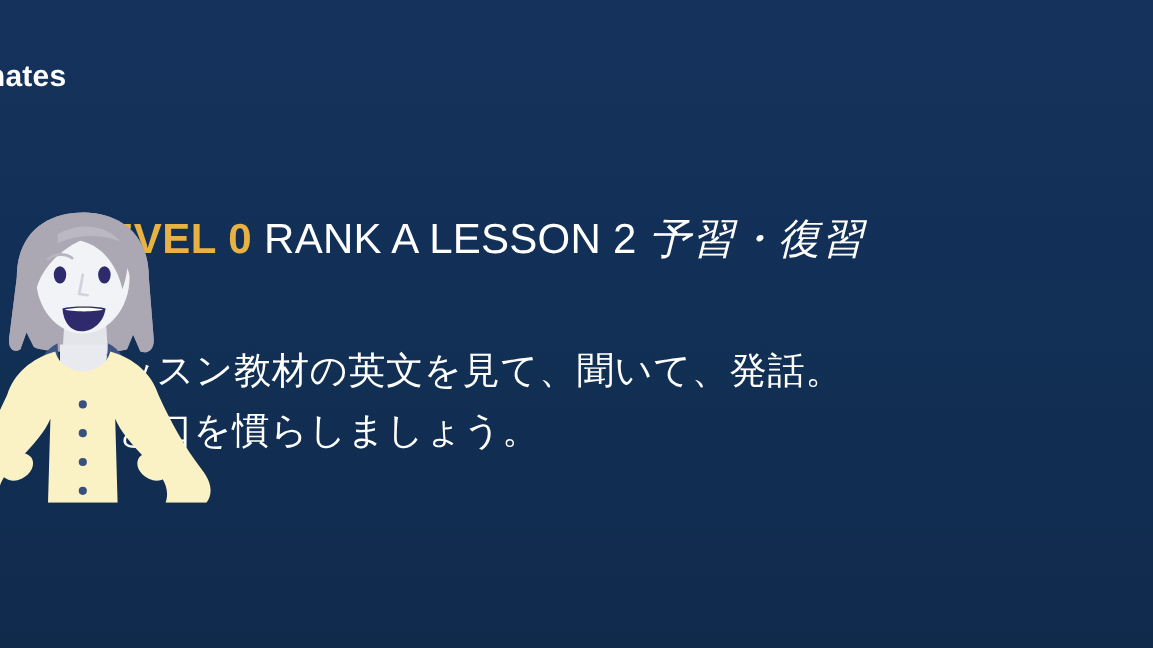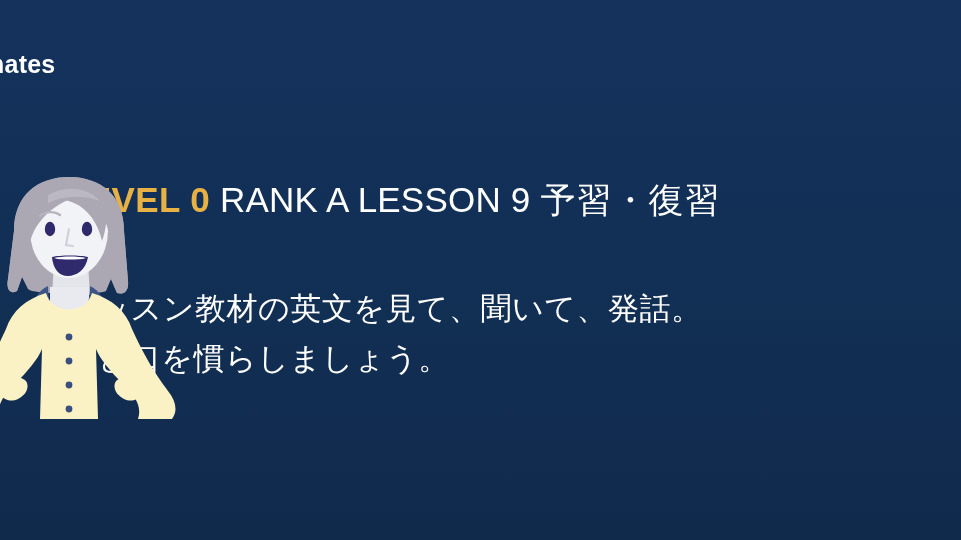--- a/index.html
+++ b/index.html
@@ -51,21 +51,21 @@
     font-weight: 400;
     white-space: nowrap;
     letter-spacing: 0.2px;
   }
   .headline .level {
     color: #e7b143;
     font-weight: 700;
     letter-spacing: 0.4px;
   }
   .headline .rank { font-weight: 400; }
-  .headline .jp   { font-weight: 400; letter-spacing: 1px; }
+  .headline .jp   { font-weight: 400; letter-spacing: 1px; font-style: italic; }
 
   
   .body-copy {
     position: absolute;
     left: 66px;
     top: 215px;
     font-size: 31px;
     line-height: 50px;
     color: #ffffff;
     font-weight: 400;
@@ -86,21 +86,21 @@
   .character svg { display: block; width: 100%; height: 100%; }
 </style>
 </head>
 <body>
 
 <div id="slide">
 
   <div class="brand">Bizmates</div>
 
   <div class="headline">
-    <span class="level">LEVEL 0</span><span class="rank"> RANK A LESSON 9 </span><span class="jp">予習・復習</span>
+    <span class="level">LEVEL 0</span><span class="rank"> RANK A LESSON 2 </span><span class="jp">予習・復習</span>
   </div>
 
   <div class="body-copy">
     <span class="line">レッスン教材の英文を見て、聞いて、発話。</span>
     <span class="line">耳と口を慣らしましょう。</span>
   </div>
 
   <div class="character">
     <svg viewBox="0 0 230 250" xmlns="http://www.w3.org/2000/svg">
 

